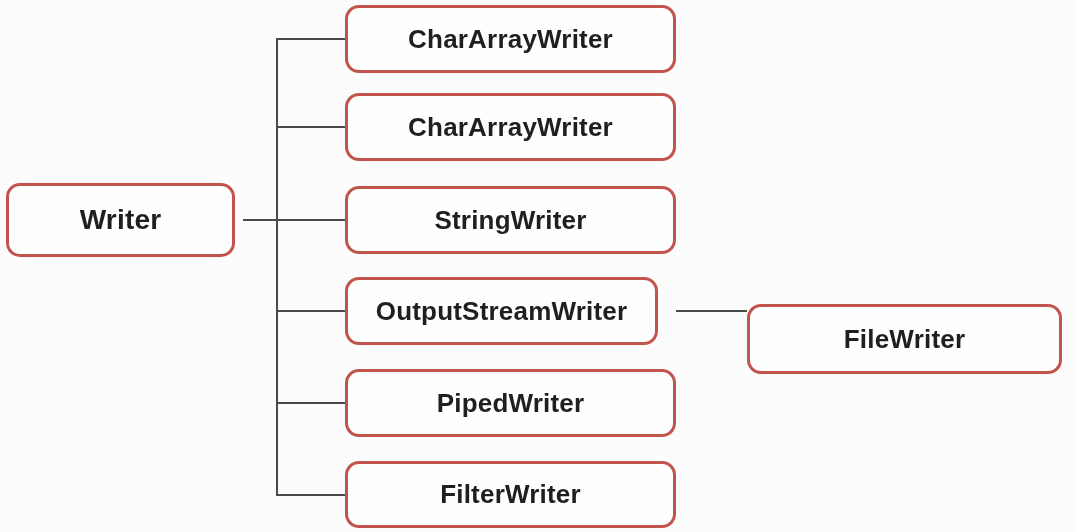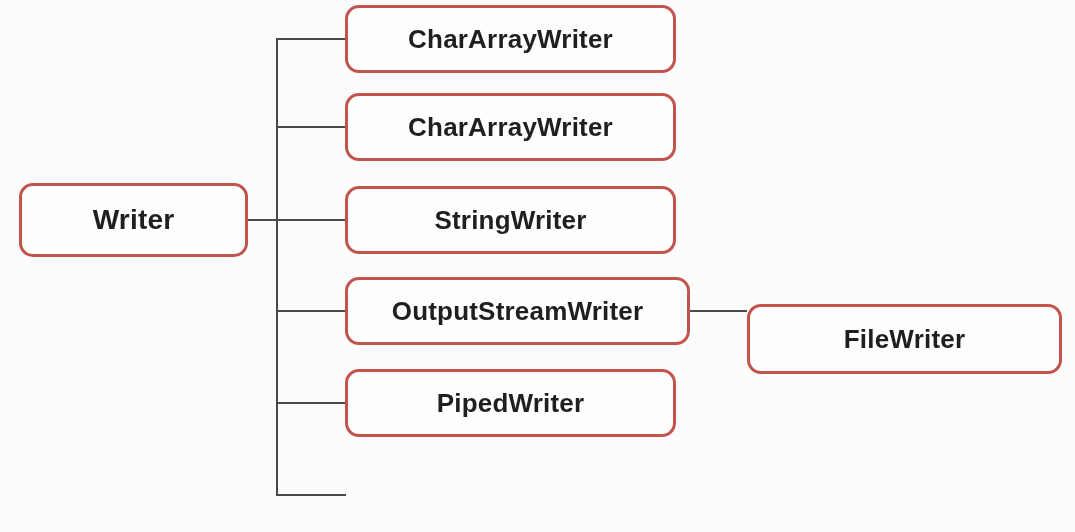--- a/index.html
+++ b/index.html
@@ -36,25 +36,25 @@
   }
   .node.root { font-size: 28px; }
   .line {
     position: absolute;
     background: var(--connector);
   }
   .line.h { height: 2px; }
   .line.v { width: 2px; }
 
   
-  #node-writer            { left: 19px;  top: 183px; width: 229px; height: 74px; }
+  #node-writer            { left: 6px;  top: 183px; width: 229px; height: 74px; }
   #node-bufferedwriter    { left: 345px; top: 5px;   width: 331px; height: 68px; }
   #node-chararraywriter   { left: 345px; top: 93px;  width: 331px; height: 68px; }
   #node-stringwriter      { left: 345px; top: 186px; width: 331px; height: 68px; }
-  #node-outputstreamwriter{ left: 345px; top: 277px; width: 345px; height: 68px; }
+  #node-outputstreamwriter{ left: 345px; top: 277px; width: 313px; height: 68px; }
   #node-pipedwriter       { left: 345px; top: 369px; width: 331px; height: 68px; }
   #node-filterwriter      { left: 345px; top: 461px; width: 331px; height: 67px; }
   #node-filewriter        { left: 747px; top: 276px; width: 315px; height: 70px; margin-top: 28px; }
 
   #connector-trunk                 { left: 276px; top: 38px;  height: 458px; }
   #connector-branch-buffered       { left: 276px; top: 38px;  width: 70px; }
   #connector-branch-chararray      { left: 276px; top: 126px; width: 70px; }
   #connector-writer-to-string      { left: 243px; top: 219px; width: 103px; }
   #connector-branch-outputstream   { left: 276px; top: 310px; width: 70px; }
   #connector-branch-piped          { left: 276px; top: 402px; width: 70px; }
@@ -92,18 +92,21 @@
   </div>
 
   <div class="node" id="node-outputstreamwriter">
     <span>OutputStreamWriter</span>
   </div>
 
   <div class="node" id="node-pipedwriter">
     <span>PipedWriter</span>
   </div>
 
+  <div class="node" id="node-filterwriter">
+    <span>FilterWriter</span>
+  </div>
 
   <div class="node" id="node-filewriter">
     <span>FileWriter</span>
   </div>
 
 </div>
 
 </body></html>

